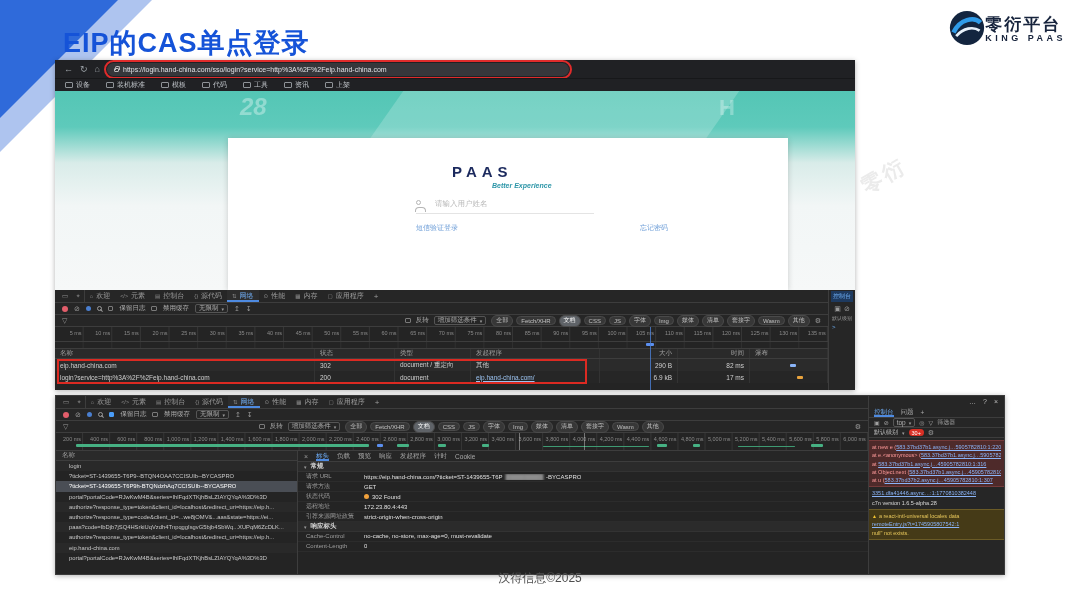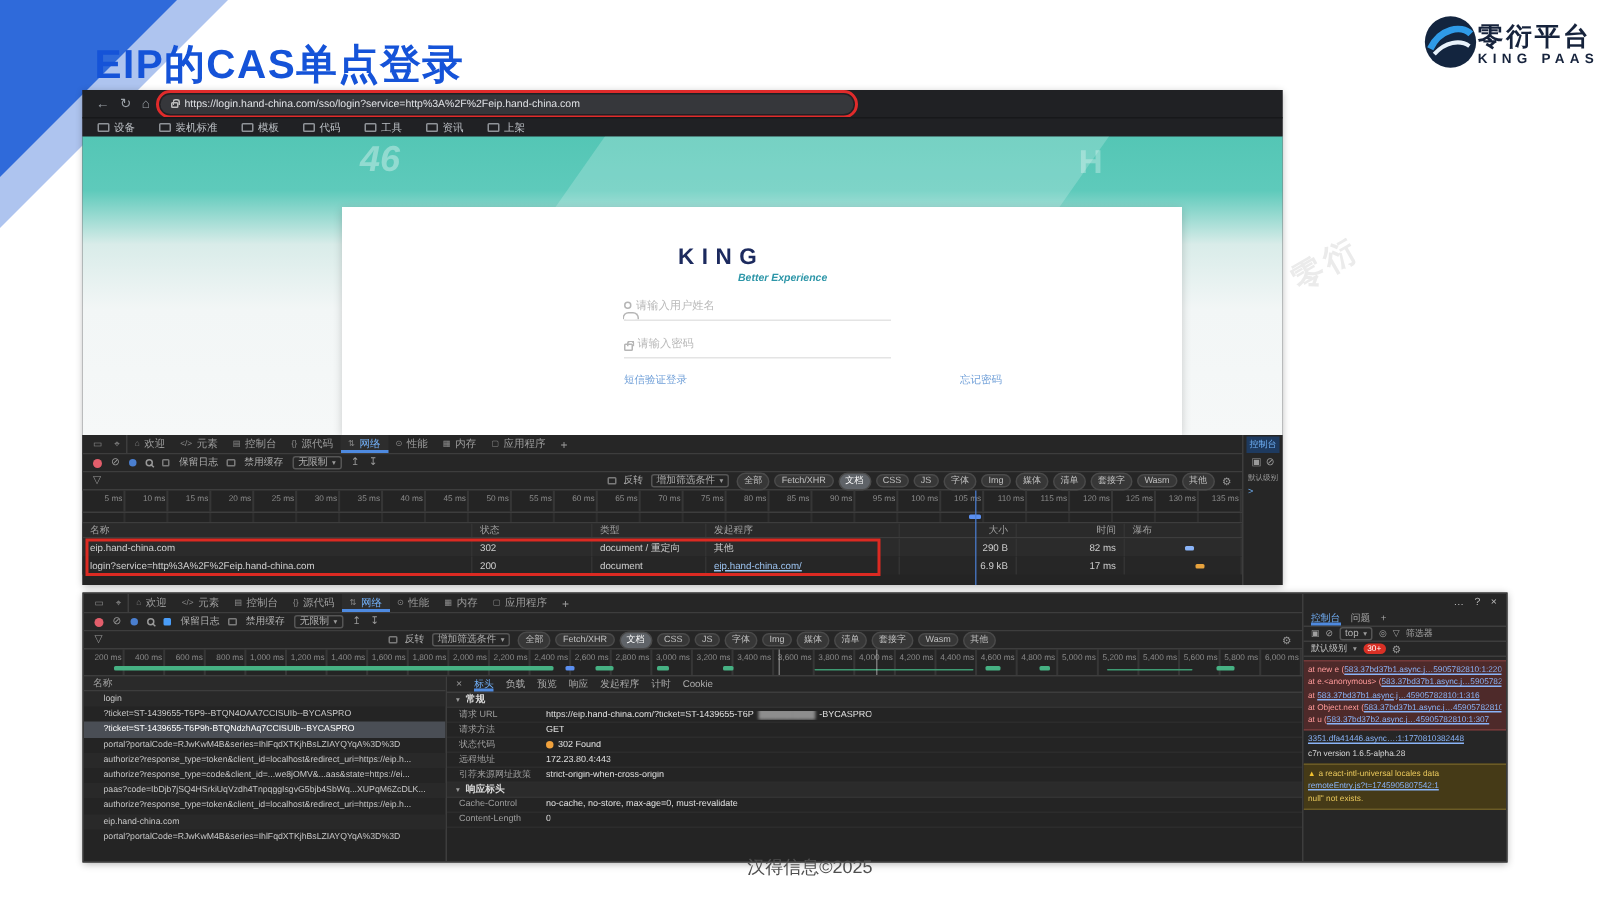--- a/index.html
+++ b/index.html
@@ -31,21 +31,21 @@
 
 .webpage{height:199px;position:relative;background:linear-gradient(180deg,#54c6b5 0,#5ecabb 36px,#d9ece9 72px,#f2f6f6 115px,#f6f8f8 100%);overflow:hidden}
 .webpage::before{content:"";position:absolute;left:42%;top:-30px;width:42%;height:95px;background:rgba(255,255,255,.2);transform:skewX(-35deg)}
 .banner-24{position:absolute;left:185px;top:2px;font-size:24px;font-weight:800;font-style:italic;color:rgba(255,255,255,.35)}
 .banner-h{position:absolute;right:120px;top:4px;font-size:22px;font-weight:800;color:rgba(255,255,255,.3)}
 .login-card{position:absolute;left:173px;right:67px;top:47px;bottom:0;background:#fff;box-shadow:0 1px 6px rgba(0,0,0,.18)}
 .hand-wrap{margin:25px 0 0 224px;position:relative;width:130px}
 .hand-logo{font-size:15px;font-weight:800;color:#1c2a5e;letter-spacing:5px;position:relative;display:inline-block}
 .hand-tagline{display:block;margin:1px 0 0 40px;font-size:7px;font-style:italic;color:#2d96a8;font-weight:700;white-space:nowrap}
 .welcome{margin:16px 0 0 188px;font-size:9.5px;font-weight:800;color:#404040}
-.field{margin:10px 0 0 188px;width:178px;display:flex;align-items:flex-end;gap:3px;border-bottom:1px solid #e4e4e4;padding-bottom:4px}
+.field{margin:10px 0 0 188px;width:178px;display:flex;align-items:center;gap:14px;border-bottom:1px solid #e4e4e4;padding-bottom:4px}
 .icon-user{width:5px;height:5px;border:1px solid #b5b5b5;border-radius:50%;position:relative;margin-bottom:3px}
 .icon-user::after{content:"";position:absolute;left:-2.5px;top:5.5px;width:9px;height:4px;border:1px solid #b5b5b5;border-bottom:none;border-radius:4px 4px 0 0}
 .icon-lock{width:6px;height:5px;border:1px solid #b5b5b5;border-radius:1px;position:relative;margin-top:3px}
 .icon-lock::before{content:"";position:absolute;left:1px;top:-3.5px;width:2.5px;height:3.5px;border:1px solid #b5b5b5;border-bottom:none;border-radius:2px 2px 0 0}
 .placeholder{font-size:7.5px;color:#b9b9b9}
 .loginlinks{margin:9px 0 0 188px;width:252px;display:flex;justify-content:space-between}
 .loginlinks span{font-size:7px;color:#6f9fd8}
 
 
 .dt-tabs{height:13px;background:#262626;border-bottom:1px solid #3d3d3d;display:flex;align-items:stretch;padding-left:3px;overflow:hidden}
@@ -179,34 +179,30 @@
       <span>设备</span>
       <span>装机标准</span>
       <span>模板</span>
       <span>代码</span>
       <span>工具</span>
       <span>资讯</span>
       <span>上架</span>
     </div>
 
   <div class="webpage">
-    <span class="banner-24">46</span>
+    <span class="banner-24">28</span>
     <span class="banner-h">H</span>
     <div class="login-card">
       <div class="hand-wrap">
-        <span class="hand-logo">KING</span>
+        <span class="hand-logo">PAAS</span>
         <span class="hand-tagline">Better Experience</span>
       </div>
       <div class="field">
         <span class="icon-user"></span>
         <span class="placeholder">请输入用户姓名</span>
-      </div>
-      <div class="field">
-        <span class="icon-lock"></span>
-        <span class="placeholder">请输入密码</span>
       </div>
       <div class="loginlinks">
         <span>短信验证登录</span>
         <span>忘记密码</span>
       </div>
     </div>
   </div>
 
   <div class="dt1">
     <div class="dt1-main">

